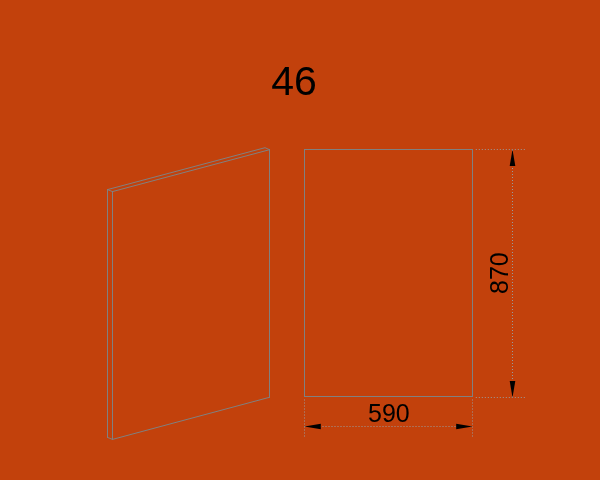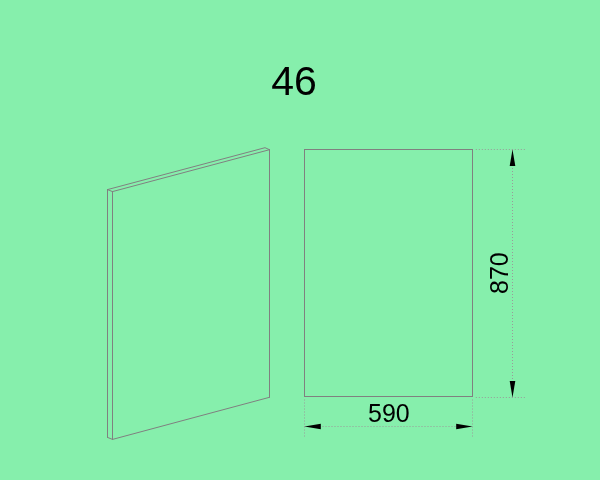--- a/index.html
+++ b/index.html
@@ -1,16 +1,16 @@
 <!DOCTYPE html>
 <html><head>
 <meta charset="utf-8">
 <style>
   html,body{margin:0;padding:0;background:#ffffff;}
-  .page{position:relative;width:600px;height:480px;background:#86efac;overflow:hidden;
+  .page{position:relative;width:600px;height:480px;background:#c2410c;overflow:hidden;
         font-family:"Liberation Sans", sans-serif;}
 </style>
 </head>
 <body>
 <div class="page">
 <svg width="600" height="480" viewBox="0 0 600 480" xmlns="http://www.w3.org/2000/svg">
 
   <text x="294" y="95" font-family="Liberation Sans, sans-serif" font-size="41" fill="#000000" text-anchor="middle">46</text>
 
   <g stroke="#808080" stroke-width="1" fill="none" stroke-linecap="round">

